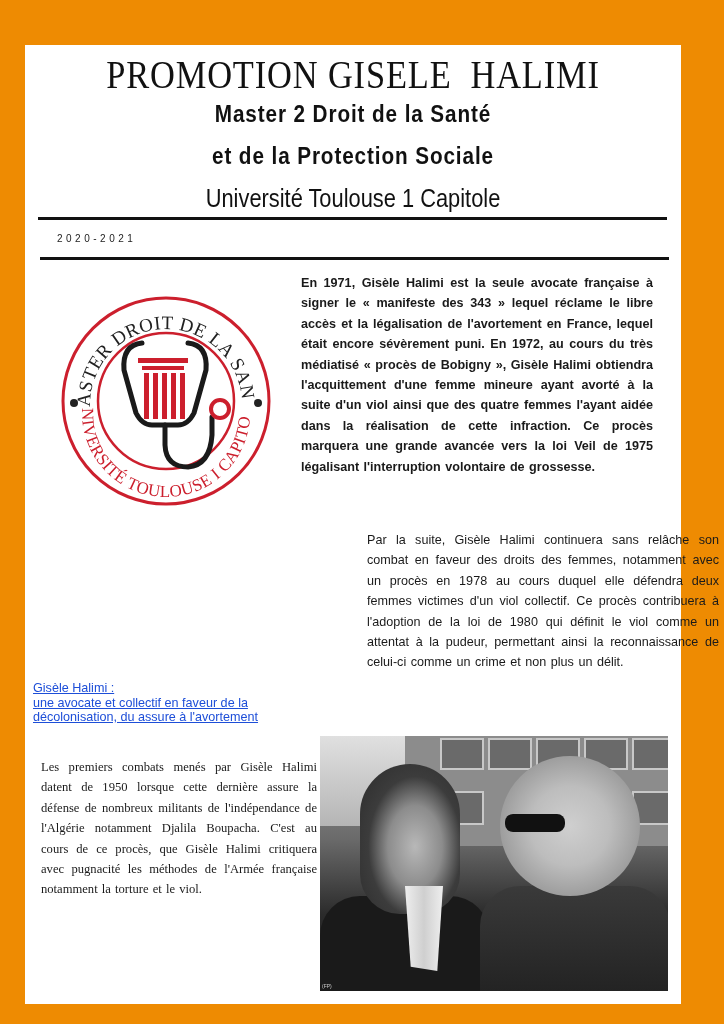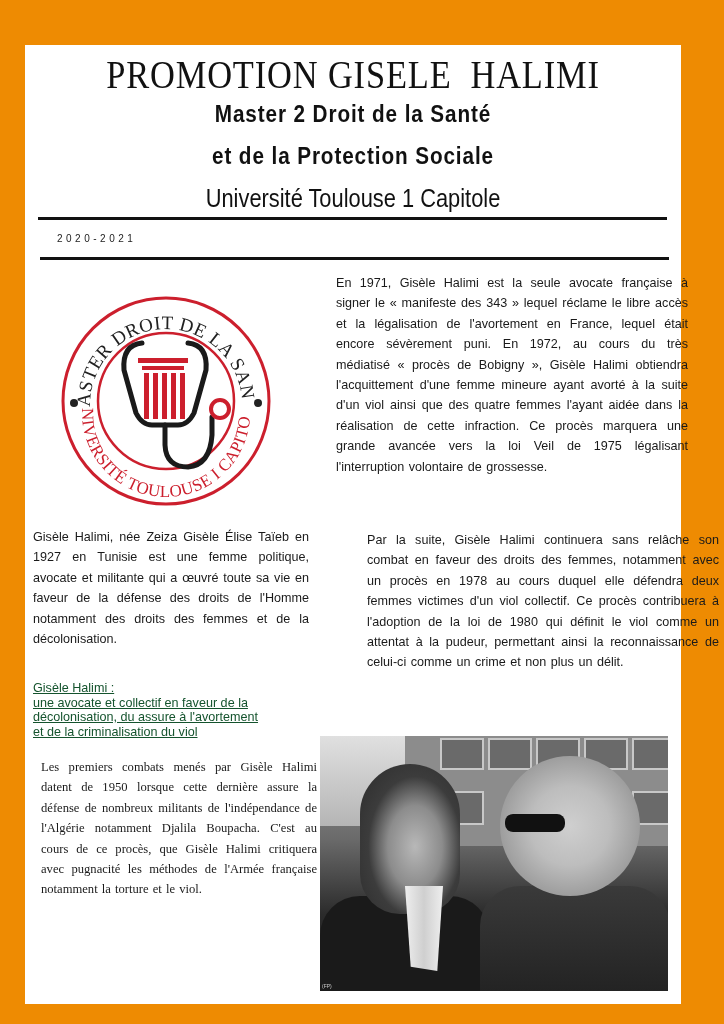--- a/index.html
+++ b/index.html
@@ -79,26 +79,26 @@
     color: #1a1a1a;
     text-align: justify;
     word-spacing: 1px;
   }
   .left-1 { left: 8px; top: 482px; width: 276px; }
   .left-head {
     position: absolute;
     left: 8px; top: 636px; width: 290px;
     font-size: 12.6px;
     line-height: 14.5px;
-    color: #14532d;
+    color: #1d4ed8;
     text-decoration: underline;
   }
   .left-head span { display: block; }
   .left-2 { left: 16px; top: 712px; width: 276px; font-family: Liberation Serif, serif; }
-  .right-1 { left: 311px; top: 228px; width: 352px; }
+  .right-1 { left: 276px; top: 228px; width: 352px; font-weight: bold; }
   .right-2 { left: 294px; top: 485px; width: 352px; margin-left: 48px; }
   .photo {
     position: absolute;
     left: 295px; top: 691px;
     width: 348px; height: 255px;
     background: linear-gradient(180deg, #9a9a9a 0%, #6b6b6b 40%, #2b2b2b 70%, #181818 100%);
     overflow: hidden;
   }
   .photo .sky {
     position: absolute; left: 0; top: 0; width: 85px; height: 90px;
@@ -182,27 +182,25 @@
       <rect x="102" y="78" width="5" height="46" fill="#CC1F2D"></rect>
       <rect x="111" y="78" width="5" height="46" fill="#CC1F2D"></rect>
       <rect x="120" y="78" width="5" height="46" fill="#CC1F2D"></rect>
 
       <path d="M 82 48 Q 62 50 64 75 L 76 118 Q 82 130 92 130 L 118 130 Q 128 130 134 118 L 146 75 Q 148 50 128 48" fill="none" stroke="#1a1a1a" stroke-width="5" stroke-linecap="round"></path>
       <path d="M 105 130 L 105 150 Q 106 172 128 172 Q 150 170 152 140 L 152 122" fill="none" stroke="#1a1a1a" stroke-width="5" stroke-linecap="round"></path>
       <circle cx="160" cy="114" r="9" fill="#fff" stroke="#CC1F2D" stroke-width="4"></circle>
     </svg>
   </div>
 
-  <div class="col-text left-1">Gisèle Halimi, née Zeiza Gisèle Élise Taïeb en 1927 en Tunisie est une femme politique, avocate et militante qui a œuvré toute sa vie en faveur de la défense des droits de l'Homme notamment des droits des femmes et de la décolonisation.</div>
 
   <div class="left-head">
     <span>Gisèle Halimi :</span>
     <span>une avocate et collectif en faveur de la</span>
     <span>décolonisation, du assure à l'avortement</span>
-    <span>et de la criminalisation du viol</span>
   </div>
 
   <div class="col-text left-2">Les premiers combats menés par Gisèle Halimi datent de 1950 lorsque cette dernière assure la défense de nombreux militants de l'indépendance de l'Algérie notamment Djalila Boupacha. C'est au cours de ce procès, que Gisèle Halimi critiquera avec pugnacité les méthodes de l'Armée française notamment la torture et le viol.</div>
 
   <div class="col-text right-1">En 1971, Gisèle Halimi est la seule avocate française à signer le « manifeste des 343 » lequel réclame le libre accès et la légalisation de l'avortement en France, lequel était encore sévèrement puni. En 1972, au cours du très médiatisé « procès de Bobigny », Gisèle Halimi obtiendra l'acquittement d'une femme mineure ayant avorté à la suite d'un viol ainsi que des quatre femmes l'ayant aidée dans la réalisation de cette infraction. Ce procès marquera une grande avancée vers la loi Veil de 1975 légalisant l'interruption volontaire de grossesse.</div>
   <div class="col-text right-2">Par la suite, Gisèle Halimi continuera sans relâche son combat en faveur des droits des femmes, notamment avec un procès en 1978 au cours duquel elle défendra deux femmes victimes d'un viol collectif. Ce procès contribuera à l'adoption de la loi de 1980 qui définit le viol comme un attentat à la pudeur, permettant ainsi la reconnaissance de celui-ci comme un crime et non plus un délit.</div>
 
   <div class="photo">
     <div class="sky"></div>
     <div class="building"></div>

